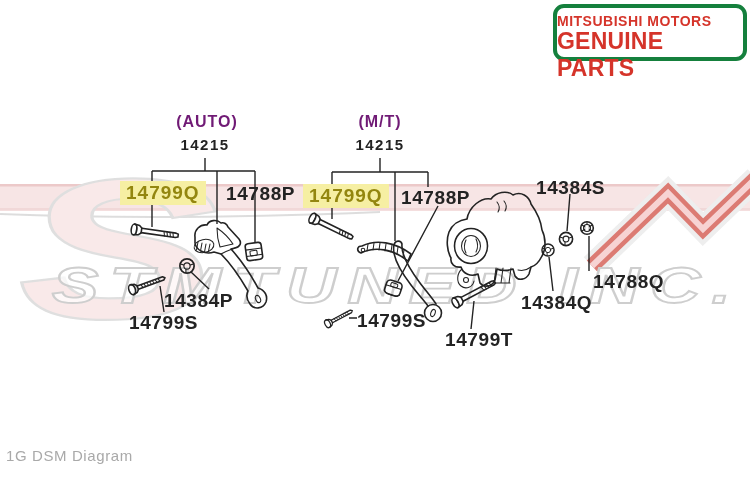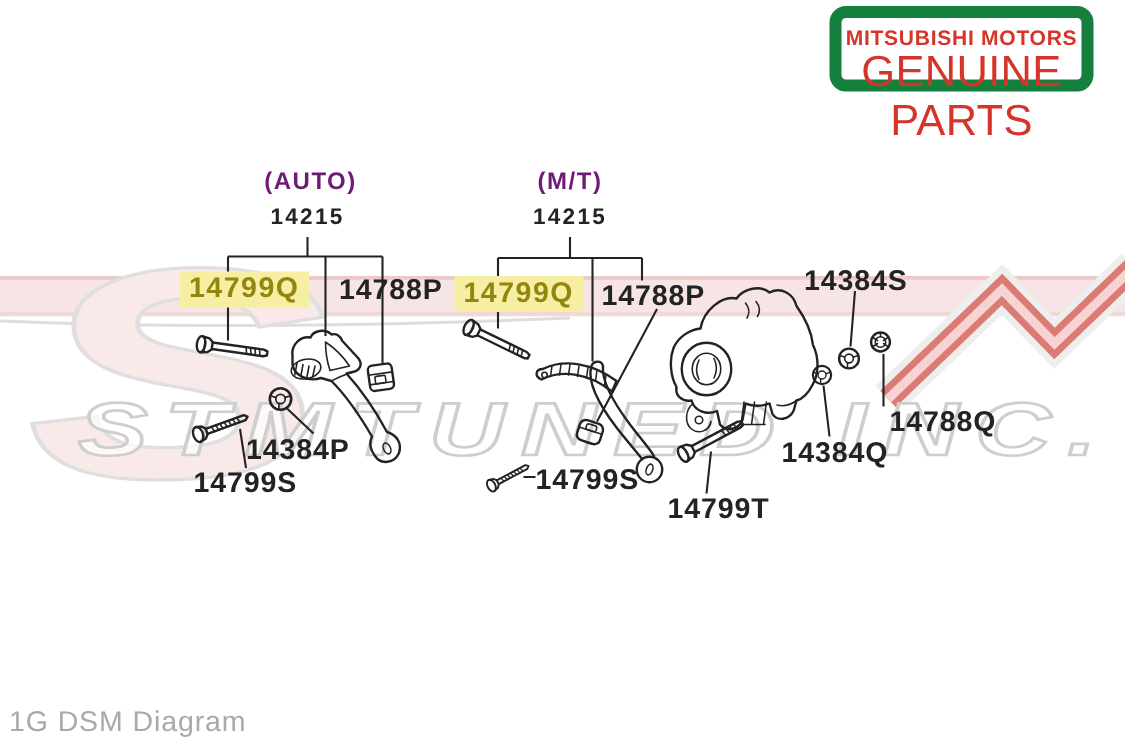--- a/index.html
+++ b/index.html
@@ -10,25 +10,25 @@
   .art path,.art circle,.art ellipse,.art rect{stroke:#232323;fill:none;stroke-width:1.6;stroke-linecap:round;stroke-linejoin:round}
   .art .thin{stroke-width:1.05}
   .art g.lines path{stroke-width:1.4;stroke-linecap:butt}
   
   .part-label{position:absolute;z-index:4;font-weight:bold;font-size:19px;letter-spacing:.6px;color:#232323;white-space:nowrap;line-height:1.05}
   .centered{transform:translateX(-50%)}
   .variant{color:#701a75;font-size:16px;letter-spacing:1px}
   .assembly{font-size:15px;letter-spacing:1.5px}
   .hl{background:#f6efa3;color:#93860f;padding:2px 6px 2px;letter-spacing:1px}
   
-  .logo{position:absolute;z-index:5;left:553px;top:4px;width:176px;height:57px;border:8px solid #15803d;border-radius:11px;color:#d5342a;text-align:center}
+  .logo{position:absolute;z-index:5;left:553px;top:4px;width:194px;height:57px;border:4px solid #15803d;border-radius:11px;color:#d5342a;}
   .logo .l1{font-size:14px;font-weight:bold;margin-top:5px;letter-spacing:.5px}
-  .logo .l2{font-size:29px;font-weight:normal;letter-spacing:.2px;margin-top:-1px}
+  .logo .l2{font-size:23px;font-weight:bold;letter-spacing:.2px;margin-top:-1px}
   
-  .caption{position:absolute;z-index:5;left:6px;top:471px;font-size:19px;color:#a9a9a9;letter-spacing:.6px}
+  .caption{position:absolute;z-index:5;left:6px;top:447px;font-size:15px;color:#a9a9a9;letter-spacing:.6px}
 </style>
 </head>
 <body>
 
 <div class="screen">
 
   <svg class="layer" width="750" height="498" viewBox="0 0 750 498">
     <g opacity="0.9">
       <rect x="0" y="184" width="750" height="27" fill="#f6e2e2"></rect>
       <rect x="0" y="184" width="750" height="2.5" fill="#eac3c3"></rect>

